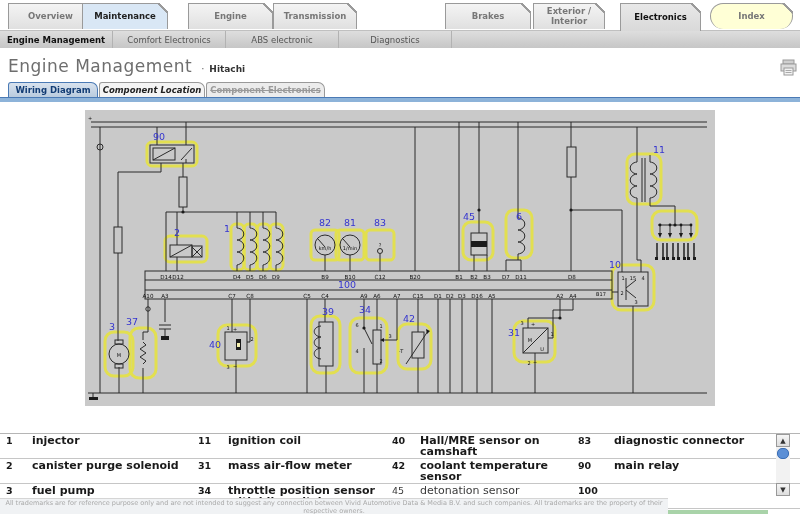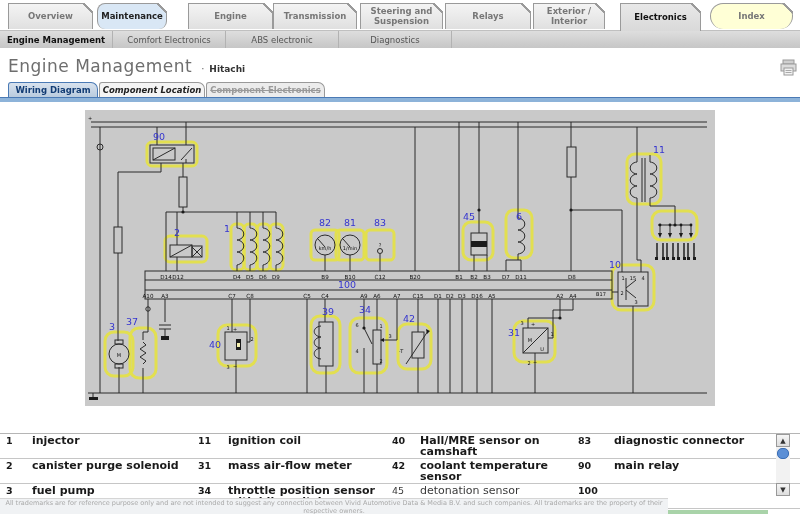--- a/index.html
+++ b/index.html
@@ -61,25 +61,24 @@
   .sthumb{position:absolute;left:1px;top:14px;width:12px;height:11px;background:#5b8fd6;border-radius:5px;border:1px solid #3a6db4;box-sizing:border-box;cursor:pointer}
   
   .footer{position:absolute;top:498px;left:0;width:668px;height:16px;background:#f0f2f4;border-top:1px solid #d5d5d5;
           box-sizing:border-box;text-align:center;color:#a9a9a9;font-size:6.5px;line-height:7.5px;padding-top:1px}
 </style>
 </head>
 <body>
 
 <div class="toptabs" id="toptabs">
     <div class="tab" style="left: 8px; width: 85px;">Overview</div>
-    <div class="tab blue" style="left: 97px; width: 70px; border-radius: 8px;">Maintenance</div>
+    <div class="tab blue" style="left: 82px; width: 86px;">Maintenance</div>
     <div class="tab" style="left: 188px; width: 85px;">Engine</div>
     <div class="tab" style="left: 273px; width: 84px;">Transmission</div>
-    <div class="tab" style="left: 360px; width: 83px;">Steering and Suspension</div>
-    <div class="tab" style="left: 445px; width: 86px;">Relays</div>
+    <div class="tab" style="left: 445px; width: 86px;">Brakes</div>
     <div class="tab" style="left: 533px; width: 72px;">Exterior / Interior</div>
     <div class="tab active" style="left: 620px; width: 81px;">Electronics</div>
     <div class="tab yellow" style="left: 710px; width: 83px; border-radius: 13px;">Index</div>
   </div>
 
 <div class="subnav" id="subnav">
     <div class="subitem active">Engine Management</div>
     <div class="subitem">Comfort Electronics</div>
     <div class="subitem">ABS electronic</div>
     <div class="subitem">Diagnostics</div>

